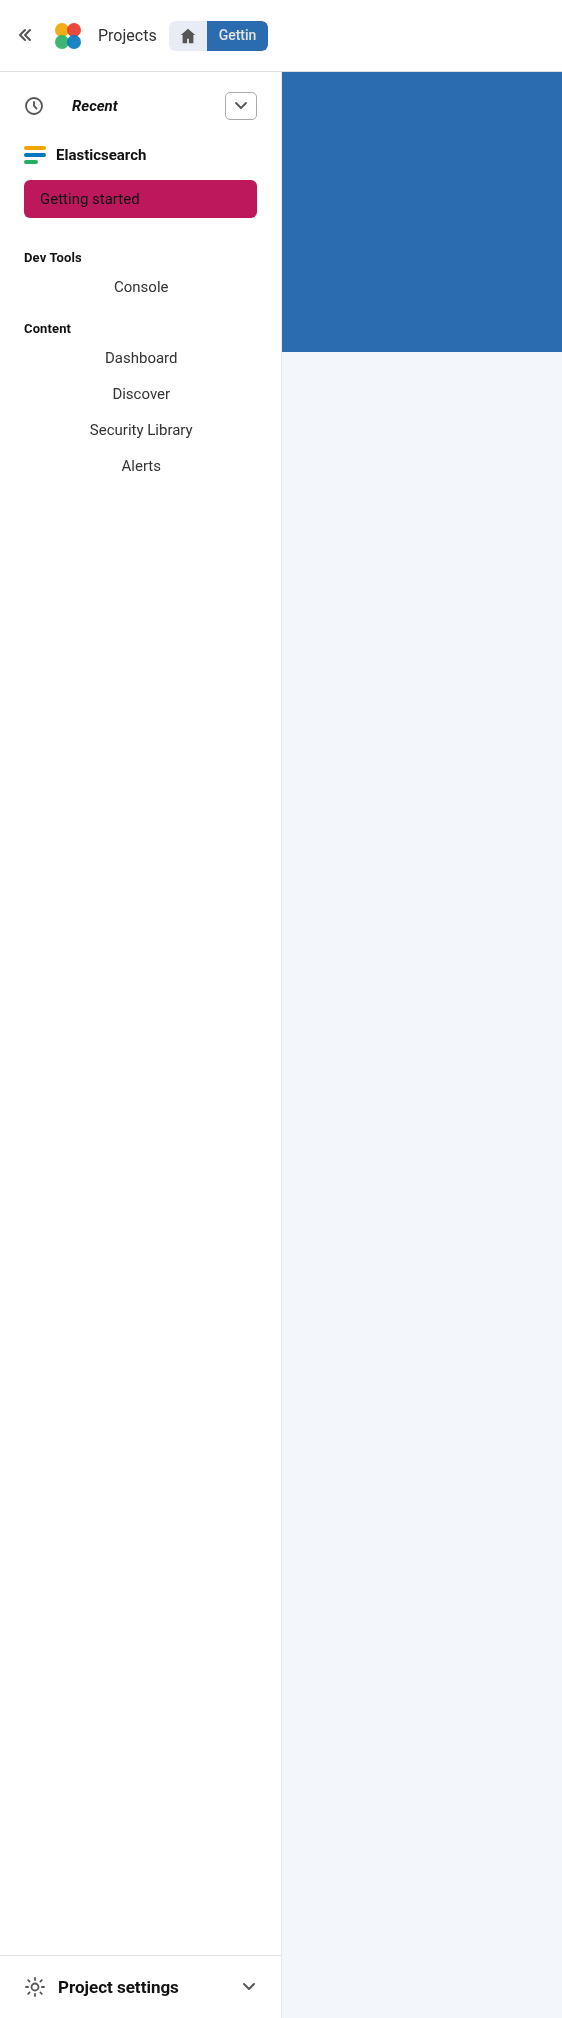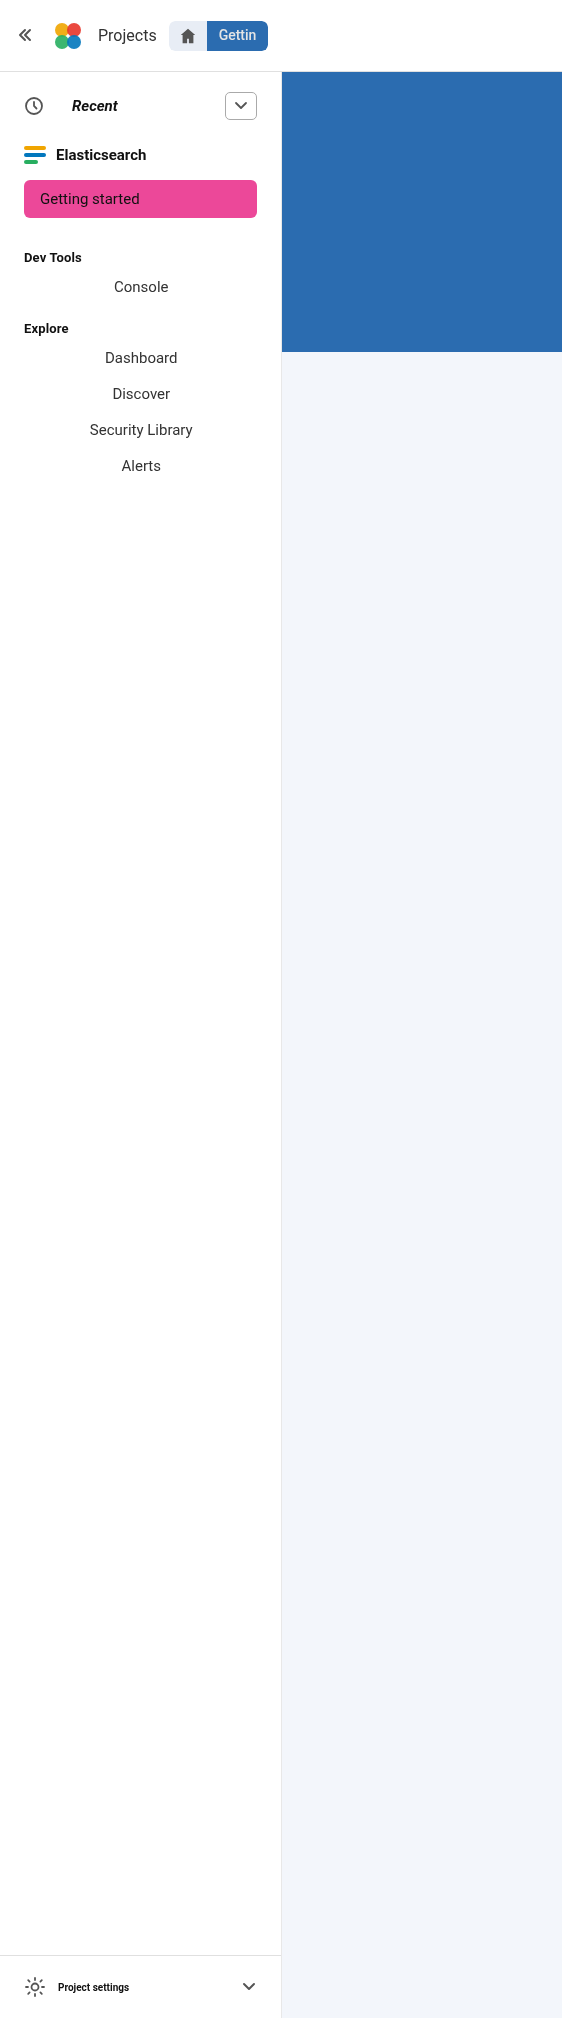--- a/index.html
+++ b/index.html
@@ -175,21 +175,21 @@
     .es-icon-bar:nth-child(3) { background: #27ae60; width: 14px; }
 
     .es-title {
       font-size: 15px;
       font-weight: 700;
       color: #111;
     }
 
     
     .getting-started-item {
-      background: #ec4899;
+      background: #be185d;
       border-radius: 6px;
       padding: 10px 16px;
       font-size: 15px;
       color: #111;
       cursor: pointer;
       margin-bottom: 4px;
     }
 
     
     .nav-section {
@@ -230,21 +230,21 @@
       gap: 12px;
     }
 
     .footer-gear-icon {
       width: 22px;
       height: 22px;
       color: #555;
     }
 
     .footer-label {
-      font-size: 10px;
+      font-size: 17px;
       font-weight: 700;
       color: #111;
     }
 
     .footer-chevron {
       color: #555;
       font-size: 14px;
     }
 
     .layout-wrapper {
@@ -321,21 +321,21 @@
 
         <div class="getting-started-item">Getting started</div>
       </div>
 
       <div class="nav-section">
         <div class="nav-section-title">Dev Tools</div>
         <span class="nav-item">Console</span>
       </div>
 
       <div class="nav-section">
-        <div class="nav-section-title">Explore</div>
+        <div class="nav-section-title">Content</div>
         <span class="nav-item">Dashboard</span>
         <span class="nav-item">Discover</span>
         <span class="nav-item">Security Library</span>
         <span class="nav-item">Alerts</span>
       </div>
 
 
 
     </div>
 

